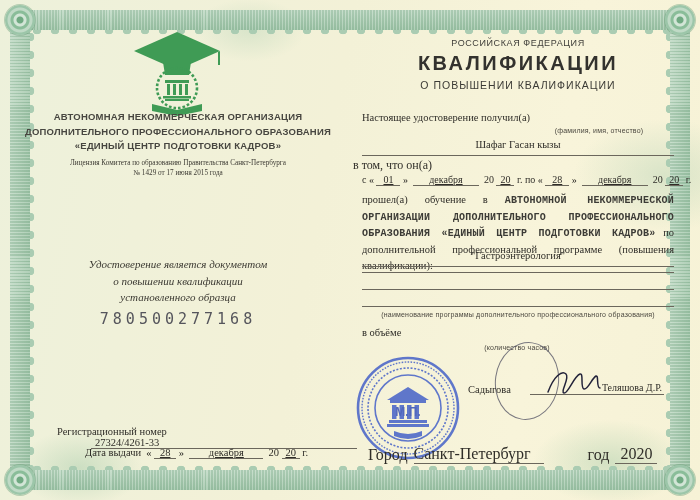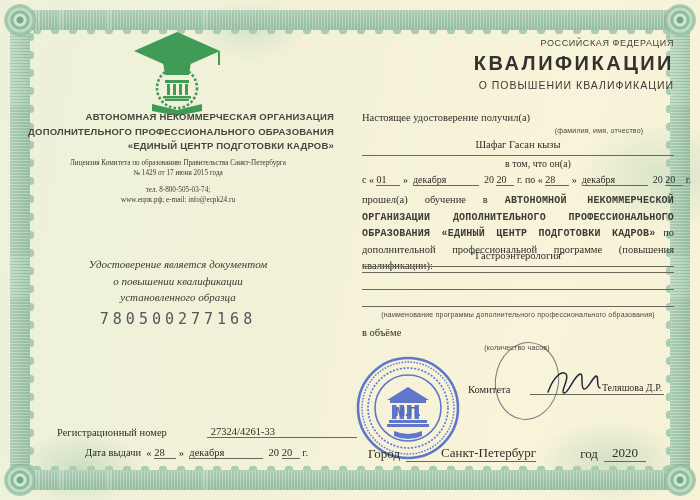--- a/index.html
+++ b/index.html
@@ -40,52 +40,52 @@
   .rosette{position:absolute;width:30px;height:30px;border-radius:50%;
     background:radial-gradient(circle,#6fa981 0 3px,#d2e5d6 4px 6px,#8abd99 7px 9px,#c0dac6 10px 12px,#9cc6a9 13px);
     box-shadow:0 0 0 1px rgba(110,160,125,.45);}
   .rosette.tl{left:5px;top:5px}.rosette.tr{right:5px;top:5px}
   .rosette.bl{left:5px;bottom:5px}.rosette.br{right:5px;bottom:5px}
 
   
   .abs{position:absolute;}
   .ctr{text-align:center;}
   .ul{border-bottom:1px solid #6b675c;}
-  .sans{font-family:"Liberation Sans",sans-serif;text-align:right;}
+  .sans{font-family:"Liberation Sans",sans-serif;}
   .cap{font-size:7px;color:#4a473f;font-family:"Liberation Sans",sans-serif;letter-spacing:.2px;}
 
   
   .logo{left:131px;top:32px;width:92px;height:84px;}
   .org-block{left:22px;top:110px;width:312px;font-weight:bold;font-size:9.5px;
     letter-spacing:.2px;color:#474640;line-height:1.55;}
   .license-block{left:40px;top:158px;width:276px;font-size:7.2px;color:#3c3a33;line-height:1.45;}
   .license-block .grp{margin-top:6px;}
   .statement{left:40px;top:256px;width:276px;font-style:italic;font-size:11px;
     line-height:1.5;color:#3a3831;}
   .blank-number{left:40px;top:310px;width:276px;font-family:"DejaVu Sans Mono",monospace;
     font-size:15px;letter-spacing:4px;color:#55555c;}
-  .reg-row{left:57px;top:426px;width:300px;display:flex;font-size:10.5px;align-items:flex-end;}
+  .reg-row{left:57px;top:426px;width:300px;display:flex;font-size:10.5px;flex-direction:column;}
   .reg-row .lbl{white-space:nowrap;padding-right:6px;}
   .reg-row .fill{flex:1;padding-left:4px;margin-left:34px;}
   .date-row{left:85px;top:447px;width:270px;font-size:10.5px;white-space:nowrap;}
   .date-row span{display:inline-block;}
-  .uv{border-bottom:1px solid #6b675c;text-align:left;}
+  .uv{border-bottom:1px solid #6b675c;text-align:center;text-decoration:underline;}
 
   
   .country{left:362px;top:38px;width:312px;font-size:9px;letter-spacing:.6px;color:#3f3e39;}
   .doc-title{left:362px;top:52px;width:312px;font-size:20px;font-weight:bold;
     letter-spacing:2.5px;color:#33322e;}
   .doc-subtitle{left:362px;top:79px;width:312px;font-size:10.5px;letter-spacing:1px;color:#3b3a35;}
   .received-row{left:362px;top:112px;width:312px;display:flex;font-size:10.5px;align-items:flex-end;}
   .received-row .lbl{white-space:nowrap;padding-right:4px;}
   .received-row .fill{flex:1;text-align:center;}
   .fio-cap{left:362px;top:127px;width:312px;}
   .fio-cap div{margin-left:auto;width:150px;text-align:center;}
   .name-line{left:362px;top:139px;width:312px;height:16px;font-size:10.5px;}
-  .that-line{left:382px;top:158px;width:312px;font-size:10px;text-align:center;}
+  .that-line{left:353px;top:158px;width:312px;font-size:12px;}
   .period-row{left:362px;top:174px;width:316px;font-size:10px;white-space:nowrap;}
   .period-row span{display:inline-block;}
   .train-par{left:362px;top:192px;width:312px;font-size:10.5px;line-height:1.55;text-align:justify;}
   .train-par .borg{font-family:Liberation Mono, monospace;font-weight:bold;font-size:10px;
     letter-spacing:.2px;color:#3c3b36;}
   .program-line{left:362px;top:250px;width:312px;height:16px;font-size:10.5px;}
   .bl1{left:362px;top:272px;width:312px;height:0;}
   .bl2{left:362px;top:289px;width:312px;height:0;}
   .bl3{left:362px;top:306px;width:312px;height:0;}
   .prog-cap{left:362px;top:311px;width:312px;text-align:center;}
@@ -96,23 +96,23 @@
   .seal{left:356px;top:356px;width:104px;height:104px;opacity:.88;}
   .stamp-circle{left:495px;top:342px;width:62px;height:76px;border:1.5px solid #4e4e60;
     border-radius:50%;transform:rotate(8deg);opacity:.75;}
   .sig-row{left:468px;width:196px;display:flex;font-size:10.5px;align-items:flex-end;}
   .sig-row.director{top:378px;}
   .sig-row.secretary{top:404px;}
   .sig-row .lbl{width:62px;}
   .sig-row .sline{flex:1;position:relative;border-bottom:1px solid #6b675c;height:16px;}
   .sig-row .sname{position:absolute;right:2px;bottom:1px;font-size:10px;white-space:nowrap;}
   .sig-svg{position:absolute;bottom:-4px;}
-  .city-row{left:368px;top:445px;width:300px;display:flex;font-size:13px;align-items:flex-end;}
+  .city-row{left:368px;top:445px;width:300px;display:flex;font-size:16px;align-items:flex-end;}
   .city-row .lbl{padding-right:6px;}
-  .city-row .cityfill{width:130px;text-align:right;}
+  .city-row .cityfill{width:130px;text-align:left;}
   .city-row .gap{width:44px;}
   .city-row .yearfill{width:42px;text-align:center;}
 </style>
 </head>
 <body>
 
 <div class="certificate">
 
   <div class="band top"></div>
   <div class="band bottom"></div>
@@ -144,24 +144,20 @@
 
   <div class="abs org-block ctr sans">
     <div>АВТОНОМНАЯ НЕКОММЕРЧЕСКАЯ ОРГАНИЗАЦИЯ</div>
     <div>ДОПОЛНИТЕЛЬНОГО ПРОФЕССИОНАЛЬНОГО ОБРАЗОВАНИЯ</div>
     <div>«ЕДИНЫЙ ЦЕНТР ПОДГОТОВКИ КАДРОВ»</div>
   </div>
 
   <div class="abs license-block ctr">
     <div>Лицензия Комитета по образованию Правительства Санкт-Петербурга</div>
     <div>№ 1429 от 17 июня 2015 года</div>
-    <div class="grp">
-      <div>тел. 8-800-505-03-74;</div>
-      <div>www.ецпк.рф; e-mail: info@ecpk24.ru</div>
-    </div>
   </div>
 
   <div class="abs statement ctr">
     <div>Удостоверение является документом</div>
     <div>о повышении квалификации</div>
     <div>установленного образца</div>
   </div>
 
   <div class="abs blank-number ctr">780500277168</div>
 
@@ -242,21 +238,21 @@
         <rect x="31" y="68" width="42" height="3"></rect>
         <path d="M38 75 Q52 81 66 75 L66 80 Q52 86 38 80 Z"></path>
       </g>
       <text x="52" y="60" text-anchor="middle" font-size="12" font-weight="bold" font-family="Liberation Sans, sans-serif" fill="#3c55b8">М.П.</text>
     </svg>
   </div>
 
   <div class="abs stamp-circle"></div>
 
   <div class="abs sig-row director">
-    <span class="lbl">Комитета</span>
+    <span class="lbl">Садыгова</span>
     <span class="sline">
       <svg class="sig-svg" style="left:12px" width="62" height="30" viewBox="0 0 62 30">
         <path d="M6 24 C12 8 20 2 24 6 C28 10 18 24 22 25 C26 26 32 8 38 6 C42 5 38 20 42 21 C46 22 50 10 54 8 C57 7 54 20 58 20" stroke="#23233a" fill="none" stroke-width="1.5" stroke-linecap="round"></path>
       </svg>
       <span class="sname">Теляшова Д.Р.</span>
     </span>
   </div>
 
 
   <div class="abs city-row">

